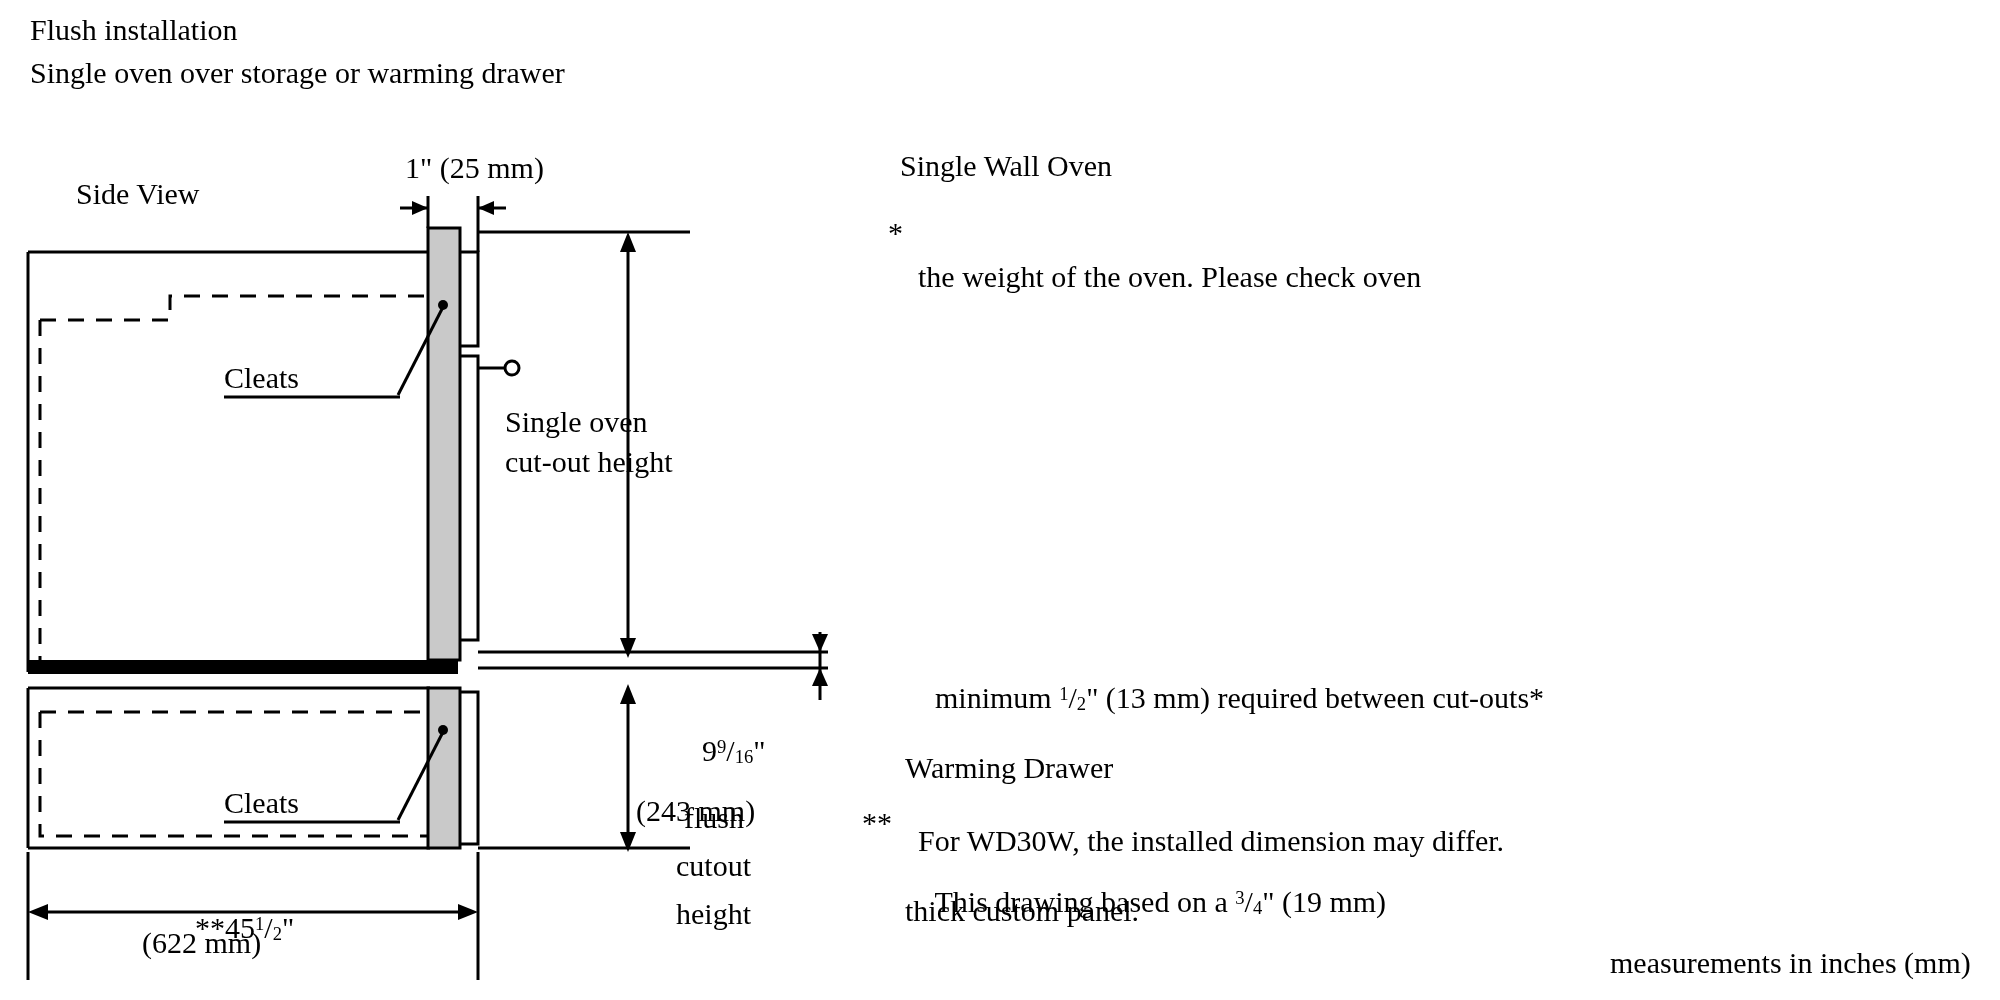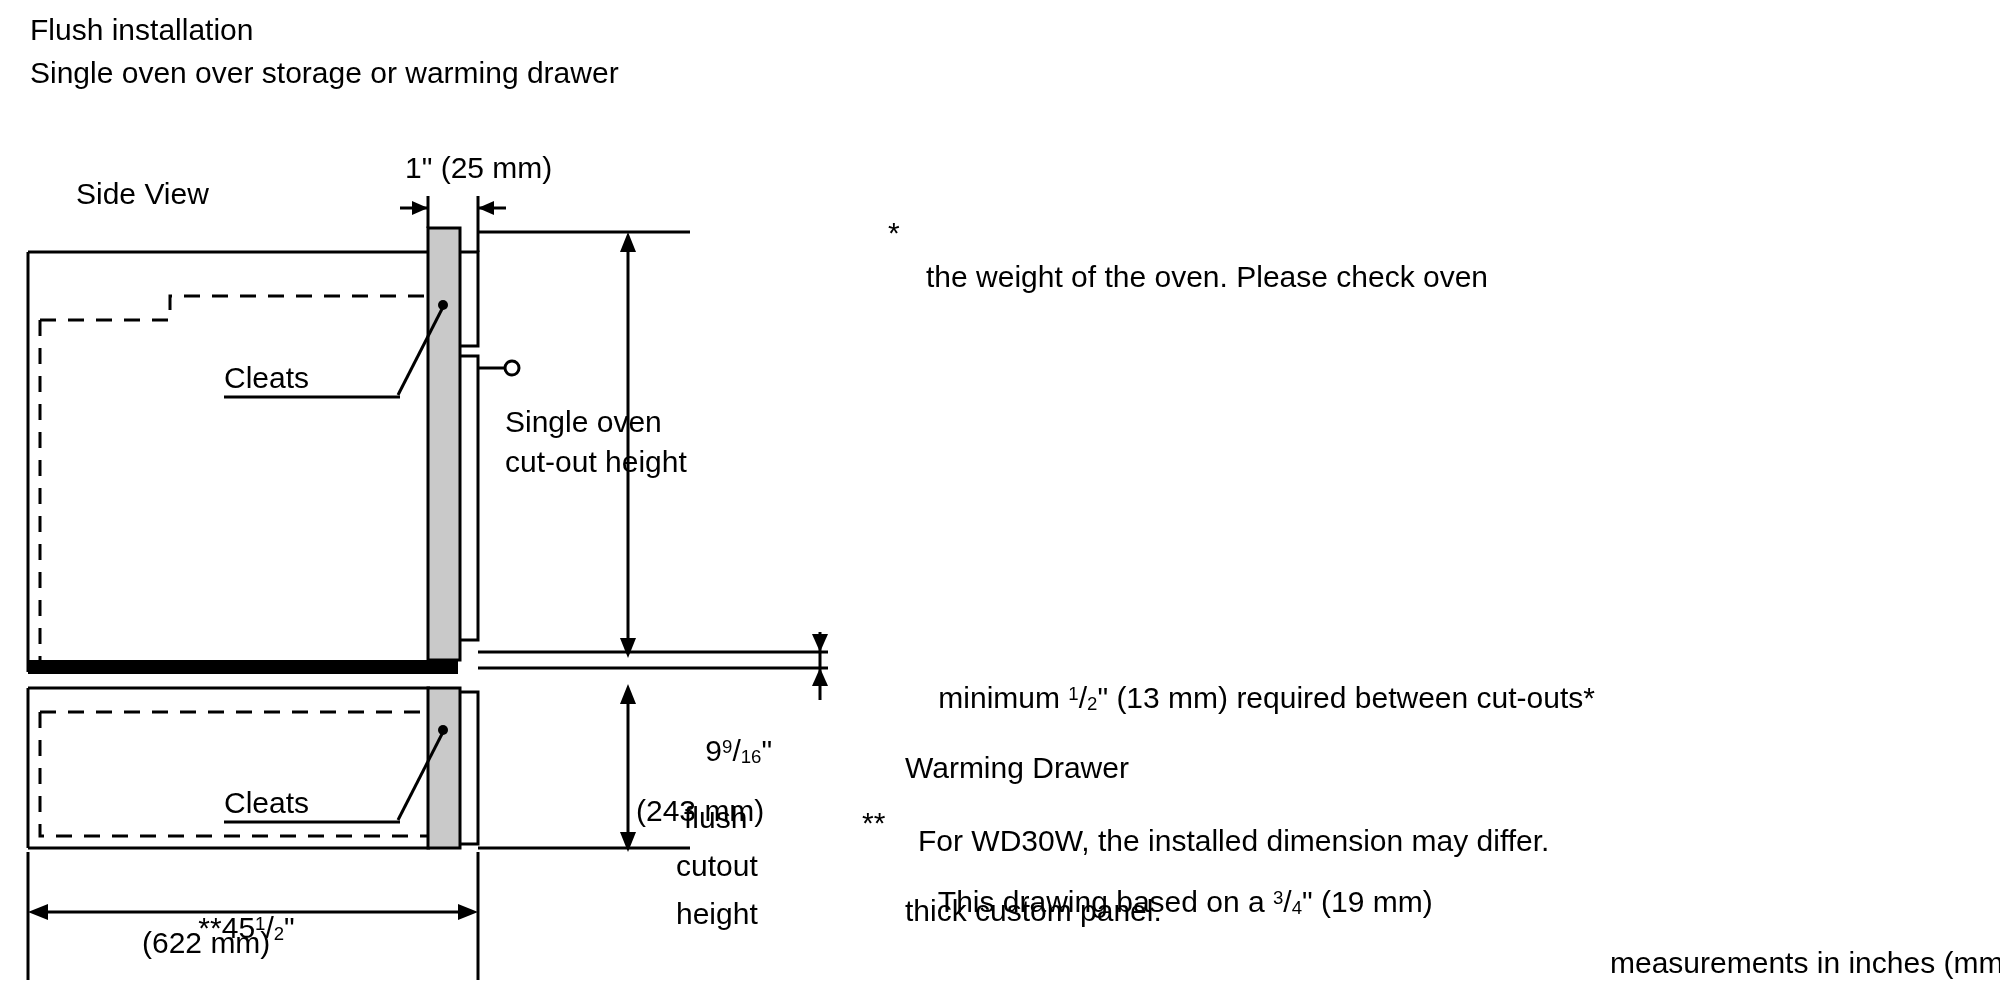--- a/index.html
+++ b/index.html
@@ -17,20 +17,21 @@
   }
   #stage {
     position: relative;
     width: 2000px;
     height: 1000px;
   }
   .txt {
     position: absolute;
     white-space: pre;
     line-height: 1.18;
+    font-family: Liberation Serif, serif;
   }
   .t-title {
     font-size: 30px;
   }
   .t-body {
     font-size: 30px;
   }
   .t-dim {
     font-size: 30px;
   }
@@ -153,23 +154,24 @@
   <div class="txt t-dim" style="left:636px; top:750px;margin-top:43px;">(243 mm)</div>
   <div class="txt t-dim" style="left:684px; top:800px;">flush</div>
   <div class="txt t-dim" style="left:676px; top:848px;">cutout</div>
   <div class="txt t-dim" style="left:676px; top:896px;">height</div>
 
   <div class="txt t-dim" style="left:165px; top:875px;">
     <span>**45</span><span class="frac"><sup>1</sup>/<sub>2</sub></span><span>"</span>
   </div>
   <div class="txt t-dim" style="left:142px; top:925px;">(622 mm)</div>
 
+  <div class="txt t-body" style="left:900px; top:148px;">Single Wall Oven</div>
 
   <div class="txt t-body" style="left:888px; top:215px;">*</div>
-  <div class="txt t-body" style="left:918px; top:259px;margin-left:8px;">the weight of the oven. Please check oven</div>
+  <div class="txt t-body" style="left:918px; top:259px;">the weight of the oven. Please check oven</div>
 
   <div class="txt t-body" style="left:905px; top:645px;">
     <span>minimum </span><span class="frac"><sup>1</sup>/<sub>2</sub></span><span>" (13 mm) required between cut-outs*</span>
   </div>
 
   <div class="txt t-body" style="left:905px; top:750px;">Warming Drawer</div>
 
   <div class="txt t-body" style="left:862px; top:805px;">**</div>
   <div class="txt t-body" style="left:918px; top:823px;">For WD30W, the installed dimension may differ.</div>
   <div class="txt t-body" style="left:905px; top:849px;">

